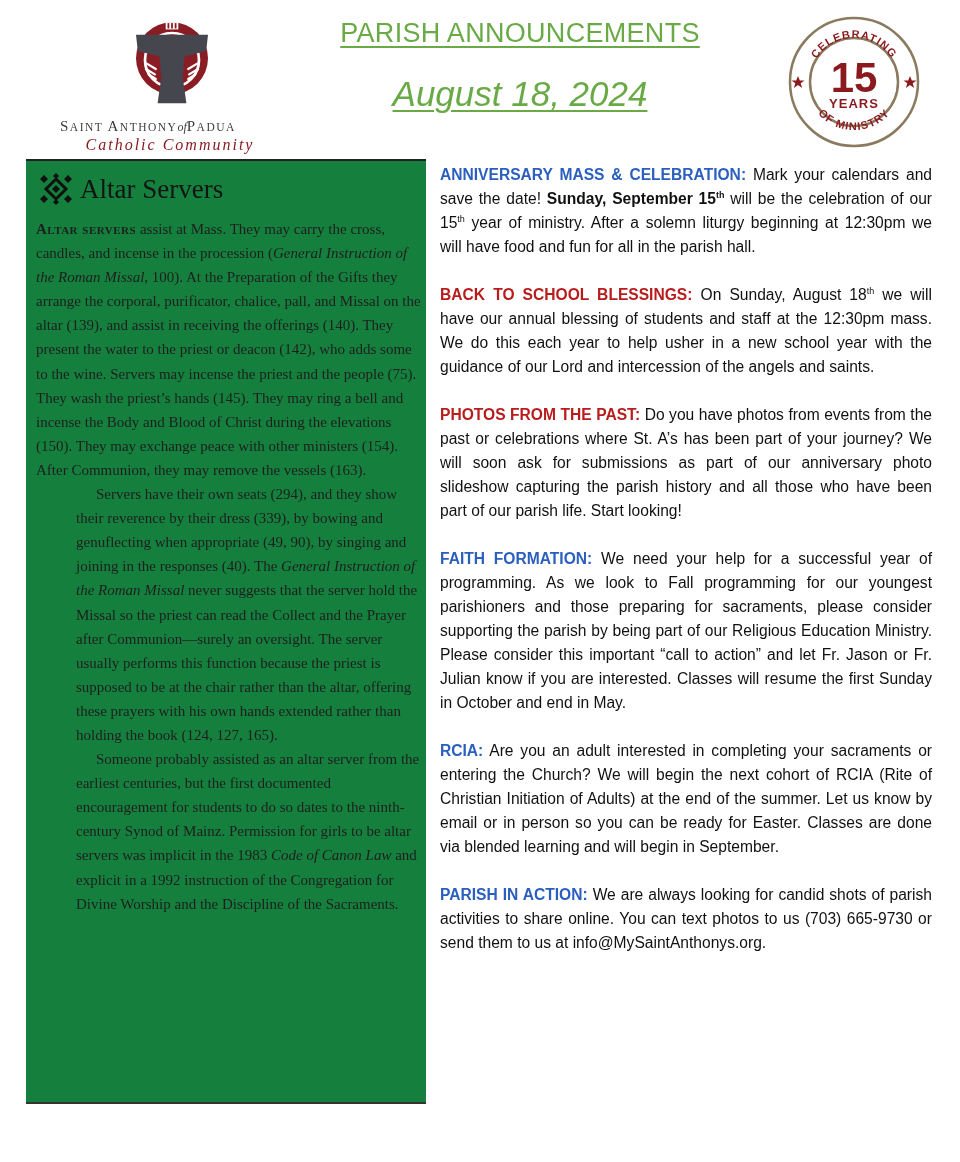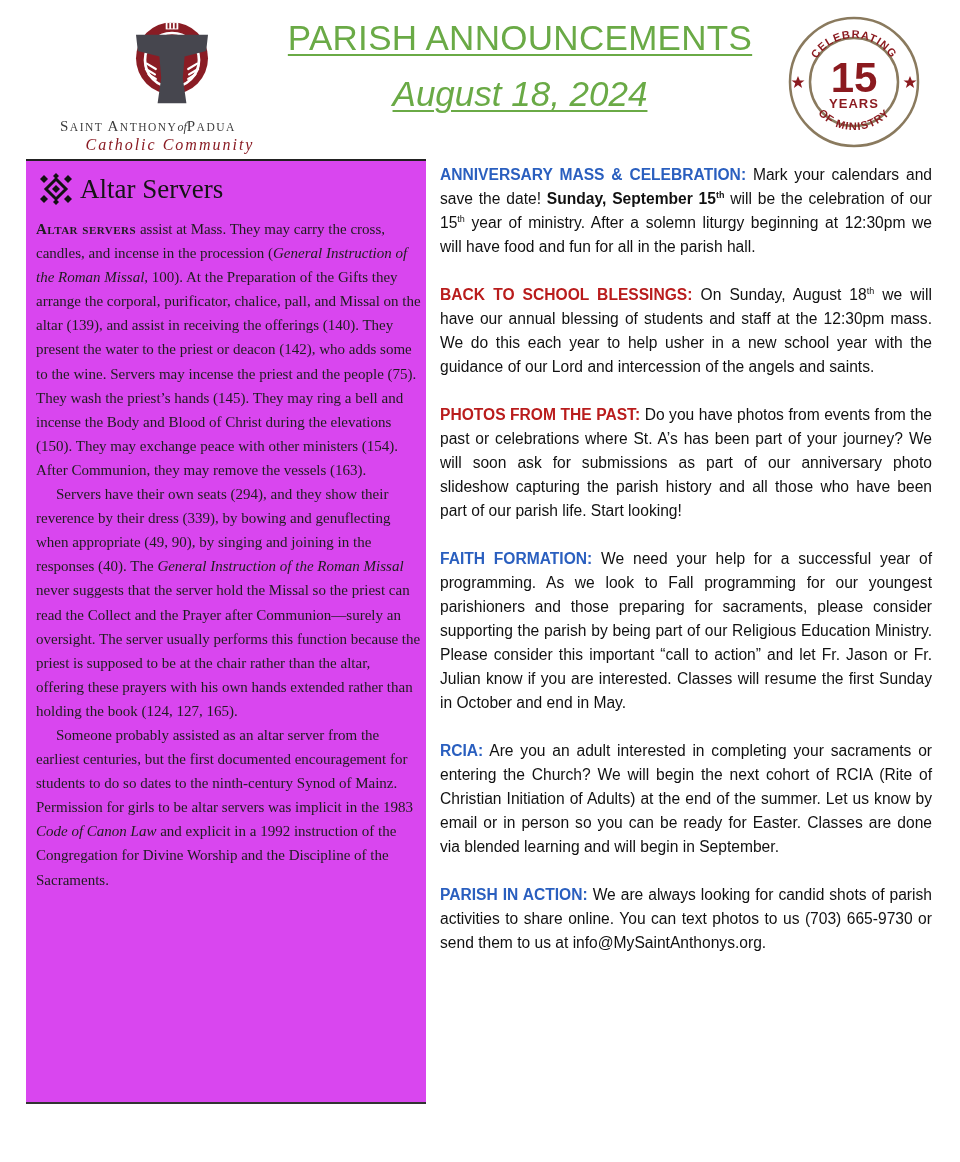--- a/index.html
+++ b/index.html
@@ -6,35 +6,35 @@
   body { width: 960px; height: 1162px; position: relative; overflow: hidden; font-family: "Liberation Sans", sans-serif; color: #111; }
 
   
   .logo { position: absolute; left: 60px; top: 12px; width: 220px; height: 135px; }
   .logo-mark { position: absolute; left: 67px; top: 3px; width: 90px; height: 90px; }
   .logo-name { position: absolute; left: 0; top: 106px; width: 220px; text-align: left; font-family: "Liberation Serif", serif; font-size: 15px; letter-spacing: 1.5px; color: #3c3c3c; white-space: nowrap; }
   .logo-name .sc { font-size: 11.5px; }
   .logo-name .of { font-style: italic; font-size: 12px; letter-spacing: 0; }
   .logo-sub { position: absolute; left: 0; top: 124px; width: 220px; text-align: center; font-family: "Liberation Serif", serif; font-style: italic; font-size: 16px; letter-spacing: 2px; color: #8a1c24; }
 
-  .title { position: absolute; left: 280px; top: 18px; width: 480px; text-align: center; font-family: "Liberation Sans", sans-serif; font-size: 35px; color: #6aaa46; text-decoration: underline; text-decoration-thickness: 2px; text-underline-offset: 4px; letter-spacing: 0.3px; }
+  .title { position: absolute; left: 280px; top: 18px; width: 480px; text-align: center; font-family: "Liberation Sans", sans-serif; font-size: 27px; color: #6aaa46; text-decoration: underline; text-decoration-thickness: 2px; text-underline-offset: 4px; letter-spacing: 0.3px; }
   .date { position: absolute; left: 280px; top: 74px; width: 480px; text-align: center; font-family: "Liberation Sans", sans-serif; font-style: italic; font-size: 35px; color: #6aaa46; text-decoration: underline; text-decoration-thickness: 2px; text-underline-offset: 4px; }
 
   .badge { position: absolute; left: 786px; top: 14px; width: 136px; height: 136px; }
 
   
   .left-rule-top { position: absolute; left: 26px; top: 159px; width: 400px; height: 2px; background: #222; }
   .left-rule-bottom { position: absolute; left: 26px; top: 1102px; width: 400px; height: 2px; background: #333; }
-  .left-col { position: absolute; left: 26px; top: 161px; width: 400px; height: 941px; background: #d946ef; }
+  .left-col { position: absolute; left: 26px; top: 161px; width: 400px; height: 941px; background: #15803d; }
   .as-head { position: absolute; left: 14px; top: 12px; display: flex; align-items: center; gap: 8px; }
   .as-icon { width: 32px; height: 32px; }
   .as-title { font-family: "Liberation Serif", serif; font-size: 27px; color: #141414; }
   .as-body { position: absolute; left: 10px; top: 56px; width: 386px; font-family: Liberation Serif, serif; font-size: 15px; line-height: 24.1px; color: #1e1e1e; }
   .as-body p { margin: 0; }
-  .as-body p.indent { text-indent: 20px; }
+  .as-body p.indent { text-indent: 20px; margin-left: 40px; }
   .as-body .lead { font-weight: bold; font-variant: small-caps; letter-spacing: 0.5px; }
   .as-body i { font-style: italic; }
   .as-credit { position: absolute; left: 10px; top: 886px; width: 386px; font-family: "Liberation Sans", sans-serif; font-size: 9.6px; line-height: 14px; color: #222; }
   .as-credit i { font-style: italic; }
 
   
   .right-col { position: absolute; left: 440px; top: 163px; width: 492px; font-family: "Liberation Sans", sans-serif; font-size: 15.6px; line-height: 24px; color: #111; }
   .ann { margin: 0 0 24px 0; text-align: justify; }
   .ann .label { font-weight: bold; color: #2a5fbf; }
   .ann .label.blue2 { color: #b91c1c; }

